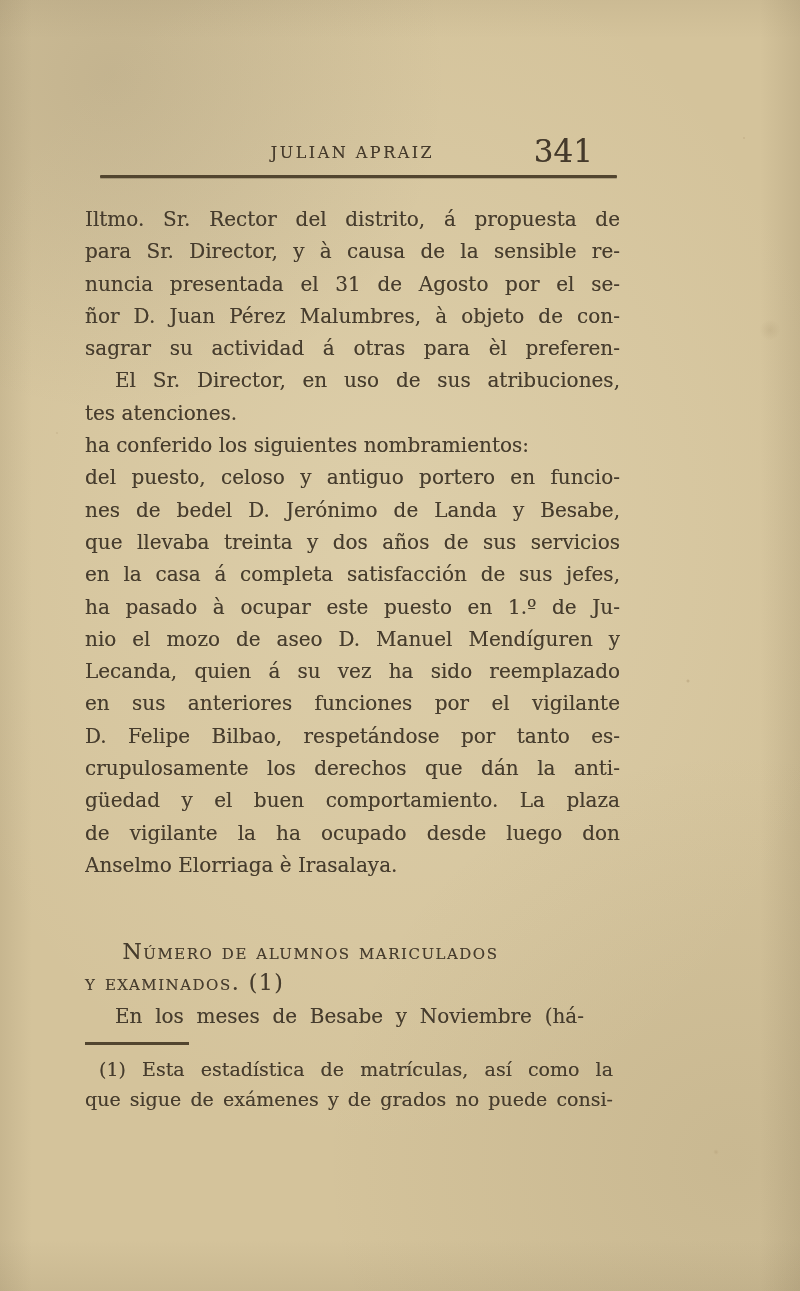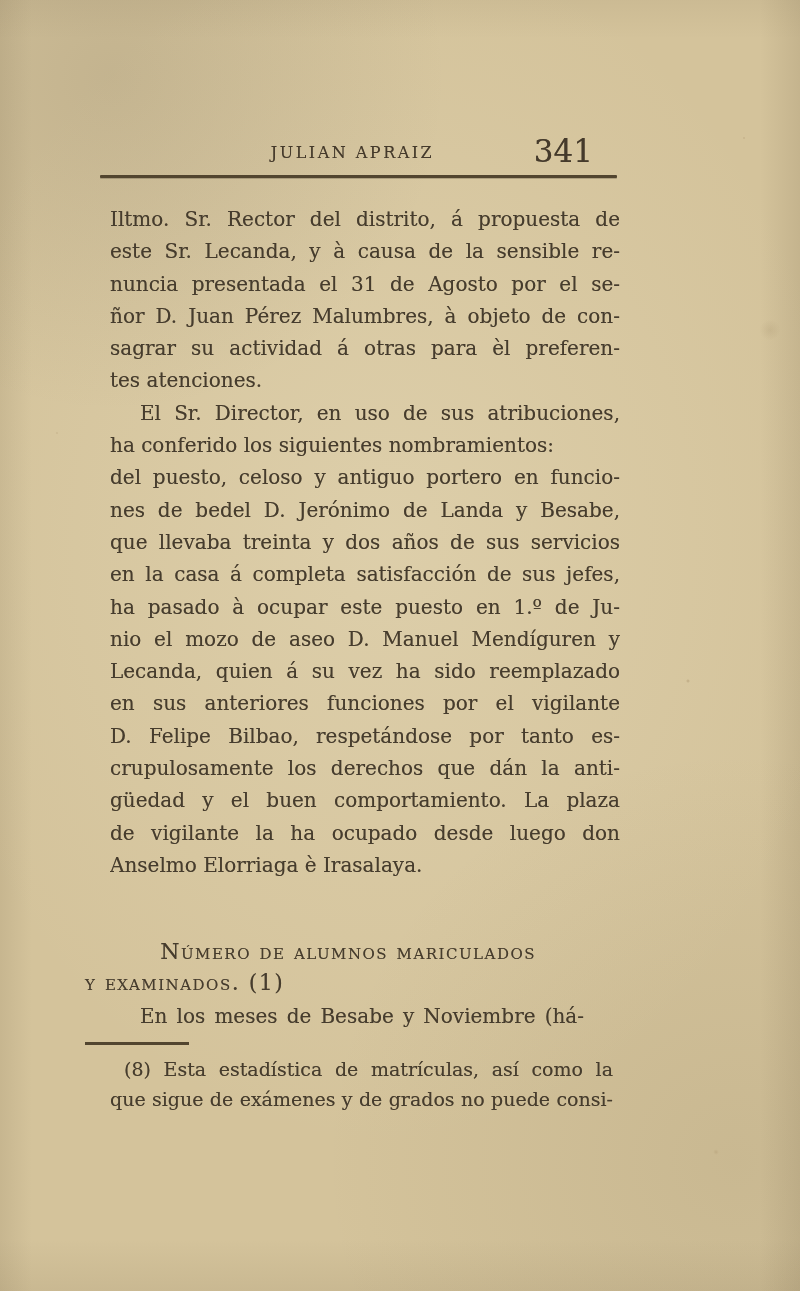--- a/index.html
+++ b/index.html
@@ -38,29 +38,29 @@
   .header-rule{
     position:absolute;top:175px;left:100px;width:517px;height:3px;
     background:#52452f;border-radius:1px;
     box-shadow:0 1px 0 rgba(60,50,35,.25);
   }
   .body-text{
     position:absolute;top:203px;left:85px;width:535px;
     font-size:20px;line-height:32.3px;
     text-shadow:0 0 0.6px rgba(70,60,45,.5);
   }
-  .line{height:32.3px;overflow:hidden;text-align:left;margin-left:25px;}
+  .line{height:32.3px;overflow:hidden;text-align:left;}
   .line.justify{text-align:justify;text-align-last:justify;}
   .line.indent{padding-left:30px;}
   .section-heading{
     position:absolute;top:936px;left:85px;width:535px;
     font-variant:small-caps;font-size:22px;line-height:31px;
     letter-spacing:1.5px;text-shadow:0 0 0.6px rgba(70,60,45,.5);
   }
-  .heading-l1{text-align:right;margin-right:84px;}
+  .heading-l1{text-align:center;margin-right:84px;}
   .heading-l2{text-align:left;margin-right:42px;}
   .intro-block{
     position:absolute;top:1000px;left:85px;width:535px;
     font-size:20px;line-height:32px;text-shadow:0 0 0.6px rgba(70,60,45,.5);
   }
   .intro-block .line{height:32px;padding-right:36px;}
   .footnote-rule{
     position:absolute;top:1042px;left:85px;width:104px;height:2.5px;
     background:#52452f;
   }
@@ -78,26 +78,26 @@
   <div class="specks"></div>
 
   <div class="running-title">JULIAN APRAIZ</div>
 
   <div class="page-number">341</div>
 
   <div class="header-rule"></div>
 
   <div class="body-text" id="body-text">
       <div class="line justify">Iltmo. Sr. Rector del distrito, á propuesta de</div>
-      <div class="line justify">este Sr. Lecanda, y à causa de la sensible re-</div>
+      <div class="line justify">para Sr. Director, y à causa de la sensible re-</div>
       <div class="line justify">nuncia presentada el 31 de Agosto por el se-</div>
       <div class="line justify">ñor D. Juan Pérez Malumbres, à objeto de con-</div>
       <div class="line justify">sagrar su actividad á otras para èl preferen-</div>
+      <div class="line justify indent">El Sr. Director, en uso de sus atribuciones,</div>
       <div class="line">tes atenciones.</div>
-      <div class="line justify indent">El Sr. Director, en uso de sus atribuciones,</div>
       <div class="line">ha conferido los siguientes nombramientos:</div>
       <div class="line justify">del puesto, celoso y antiguo portero en funcio-</div>
       <div class="line justify">nes de bedel D. Jerónimo de Landa y Besabe,</div>
       <div class="line justify">que llevaba treinta y dos años de sus servicios</div>
       <div class="line justify">en la casa á completa satisfacción de sus jefes,</div>
       <div class="line justify">ha pasado à ocupar este puesto en 1.º de Ju-</div>
       <div class="line justify">nio el mozo de aseo D. Manuel Mendíguren y</div>
       <div class="line justify">Lecanda, quien á su vez ha sido reemplazado</div>
       <div class="line justify">en sus anteriores funciones por el vigilante</div>
       <div class="line justify">D. Felipe Bilbao, respetándose por tanto es-</div>
@@ -112,16 +112,16 @@
     <div class="heading-l2">y examinados. (1)</div>
   </div>
 
   <div class="intro-block">
     <div class="line justify indent">En los meses de Besabe y Noviembre (há-</div>
   </div>
 
   <div class="footnote-rule"></div>
 
   <div class="footnote" id="footnote">
-      <div class="line justify indent">(8) Esta estadística de matrículas, así como la</div>
+      <div class="line justify indent">(1) Esta estadística de matrículas, así como la</div>
       <div class="line justify">que sigue de exámenes y de grados no puede consi-</div>
     </div>
 </div>
 
 </body></html>

